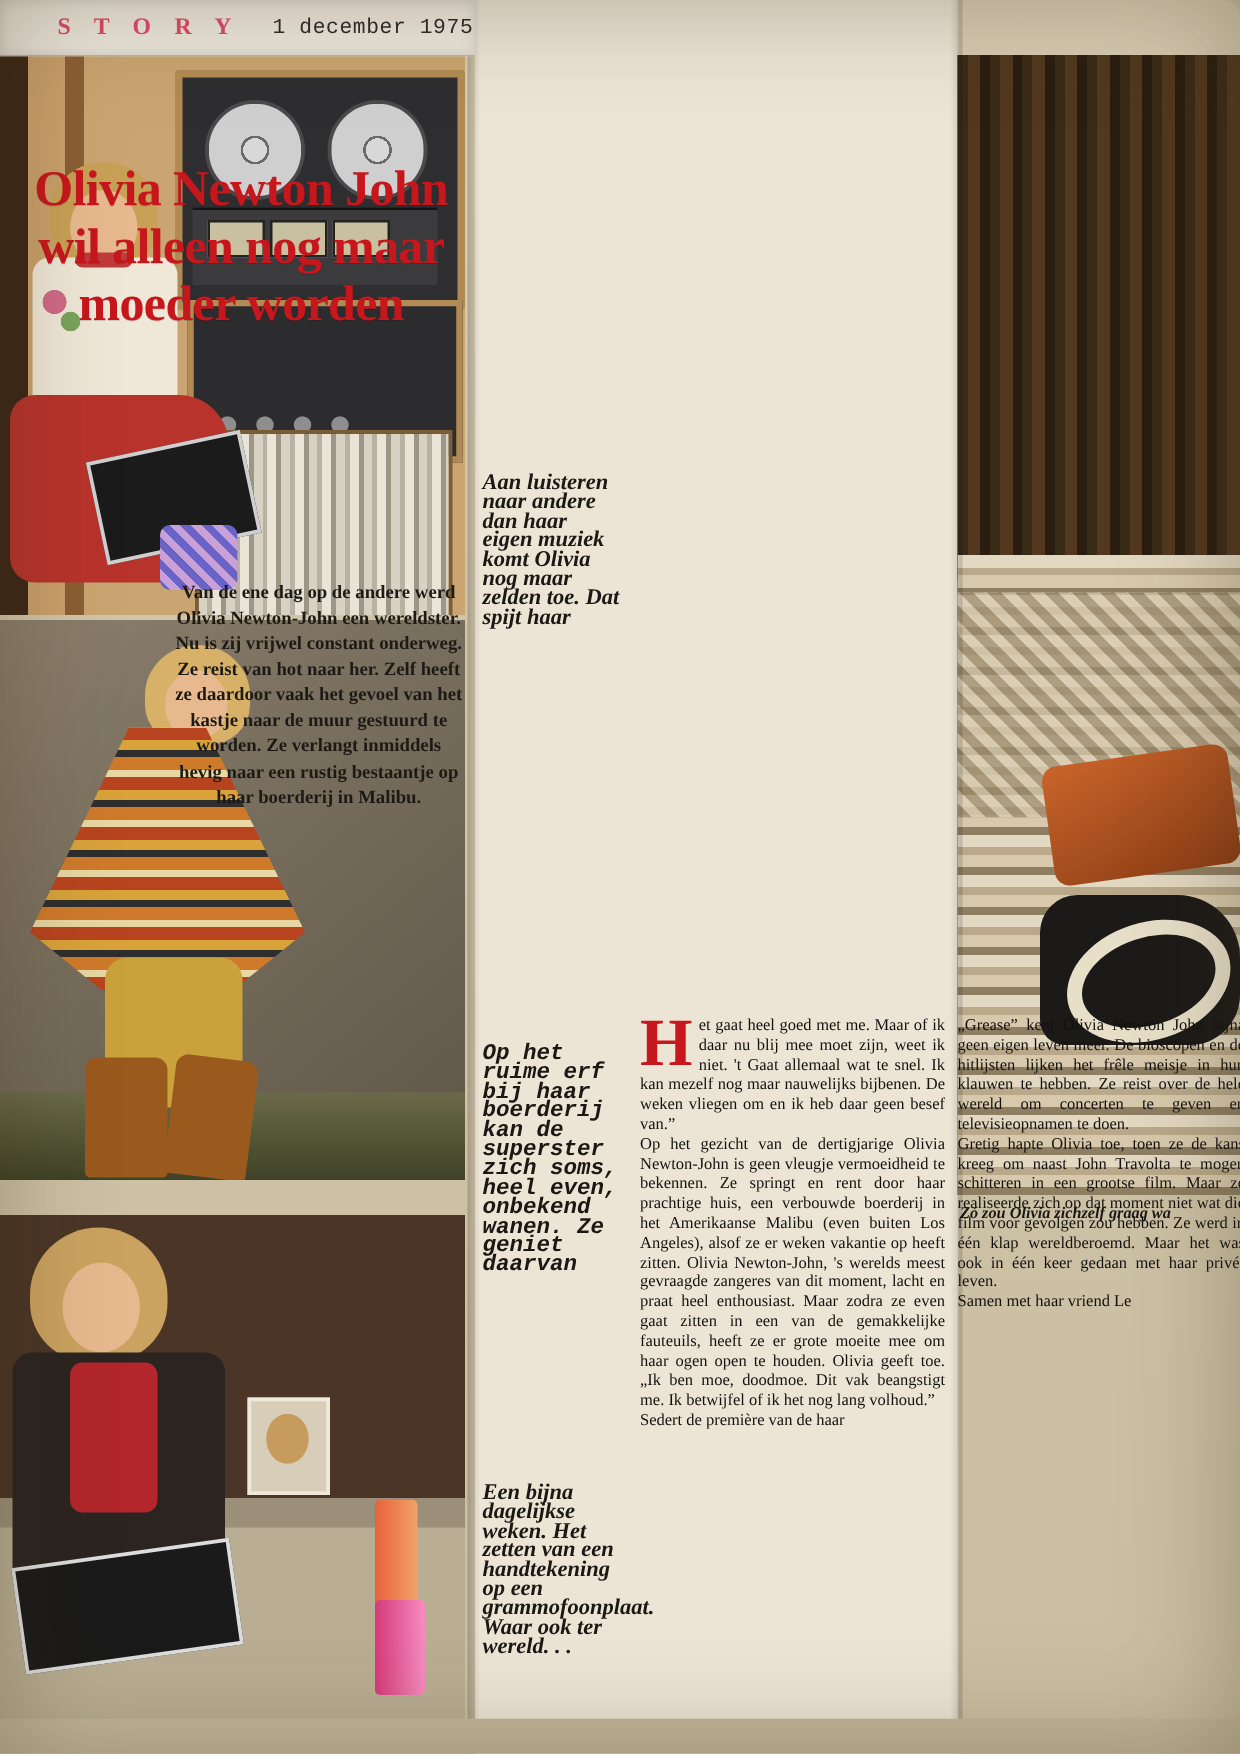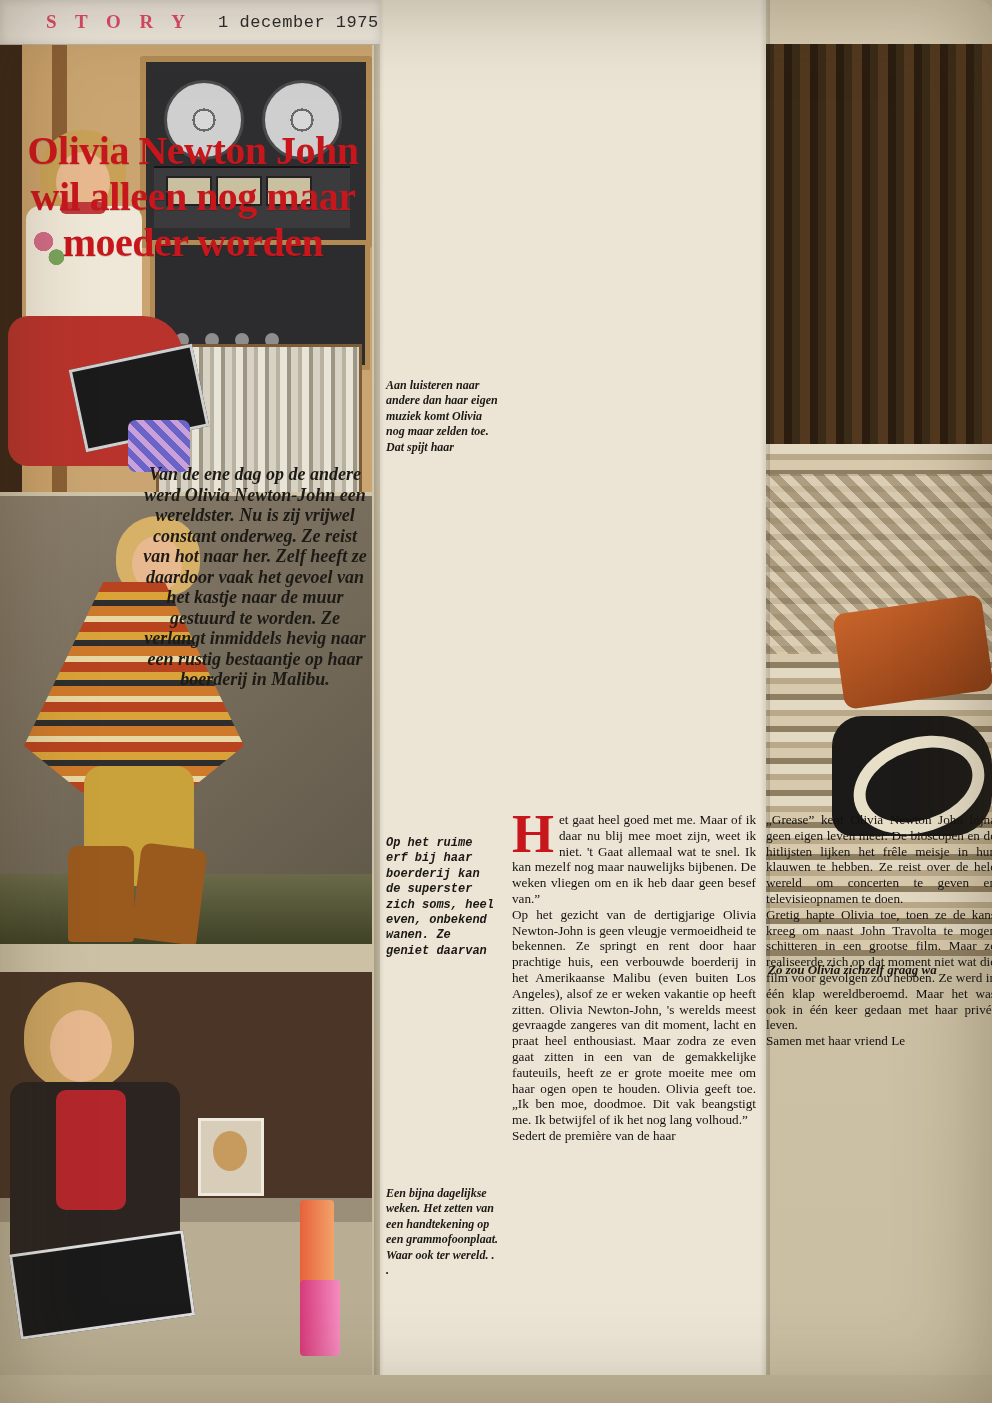--- a/index.html
+++ b/index.html
@@ -153,26 +153,26 @@
   .headline{
     position:absolute;left:12px;top:128px;width:362px;
     color:#c8161d;font-weight:700;font-size:40px;line-height:46px;
     text-align:center;
     font-family:"Liberation Serif",serif;
     letter-spacing:-0.5px;
     text-shadow:0 1px 0 rgba(0,0,0,.15);
   }
   .lead{
     position:absolute;left:140px;top:464px;width:230px;
-    font-style:italic;font-weight:700;font-size:18px;line-height:20.5px;
+    font-weight:700;font-size:15px;line-height:20.5px;
     color:#1d1a16;text-align:center;
   }
   .caption{
     position:absolute;width:112px;
-    font-style:italic;font-weight:700;font-size:12px;line-height:15.4px;
+    font-style:italic;font-weight:700;font-size:18px;line-height:15.4px;
     color:#1b1814;
   }
   #cap-1{left:386px;top:378px;}
   #cap-2{left:386px;top:836px;font-family:Liberation Mono, monospace;}
   #cap-3{left:386px;top:1186px;}
   #cap-4{left:768px;top:962px;width:224px;font-size:13px;}
 
   .body-col{
     position:absolute;top:812px;width:238px;
     font-size:13.2px;line-height:15.8px;color:#14120f;text-align:justify;

